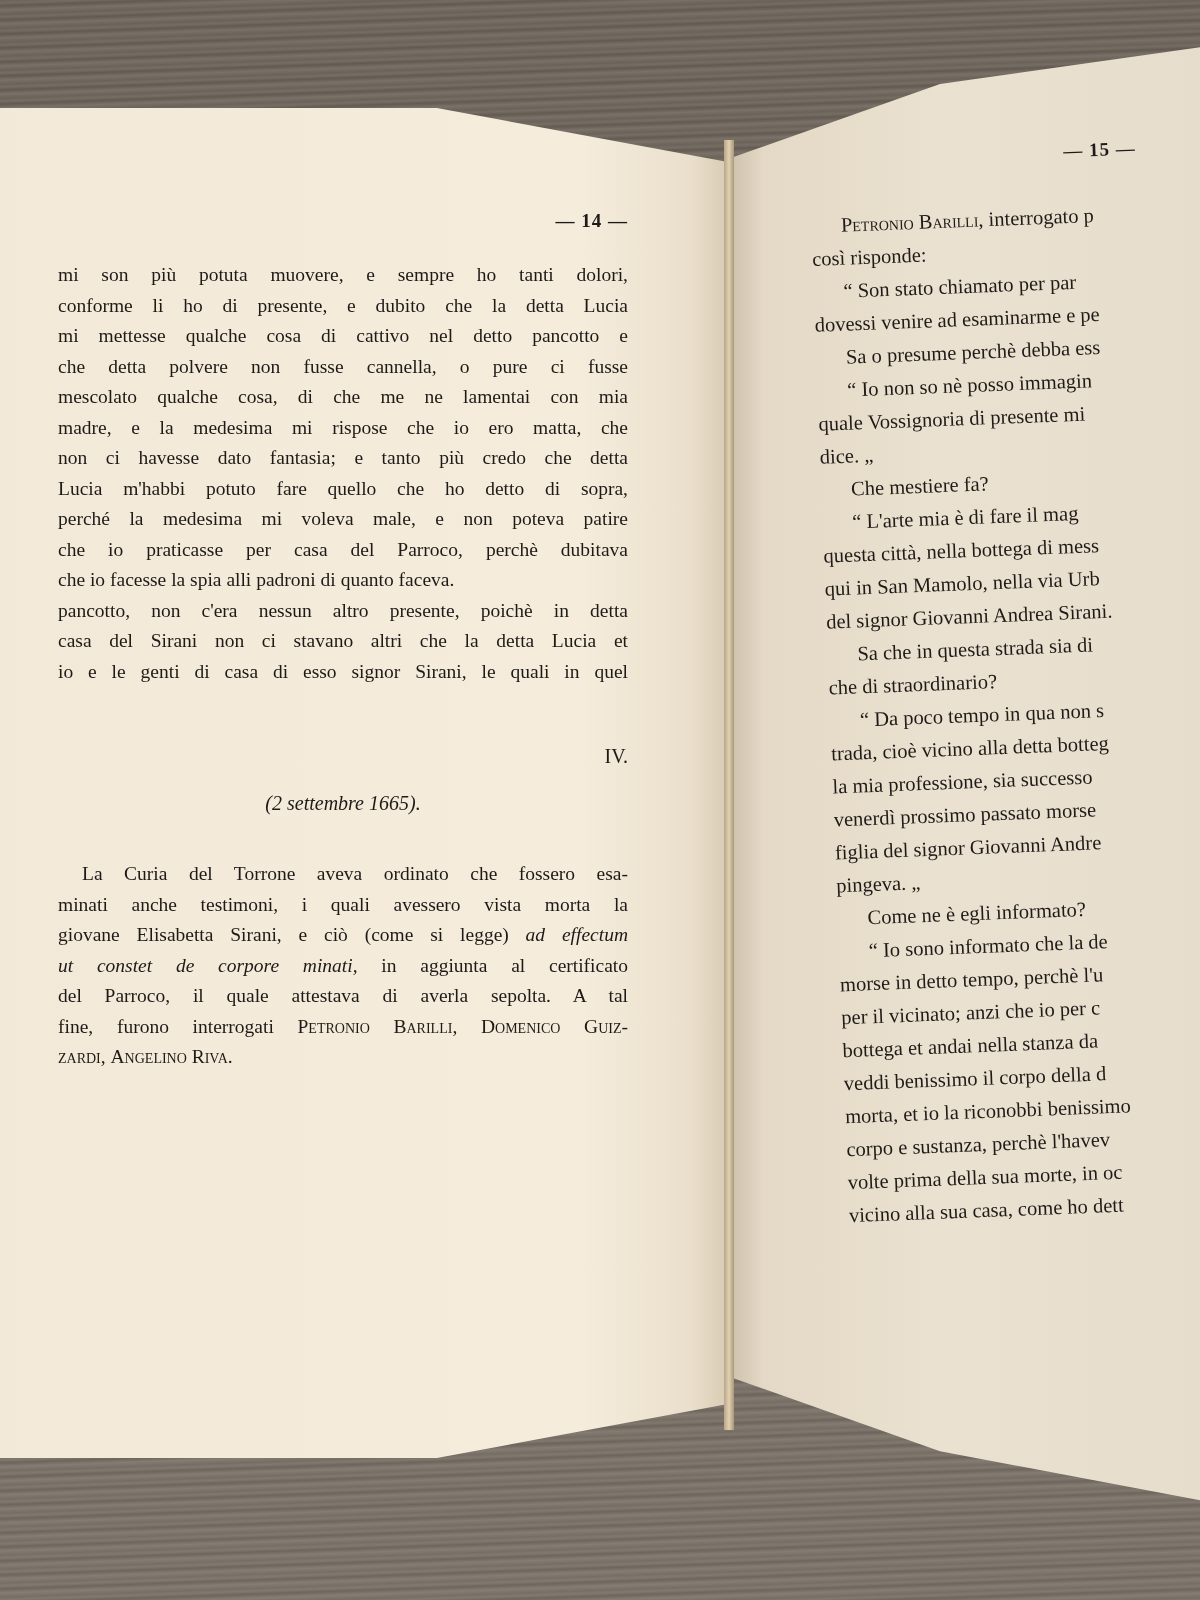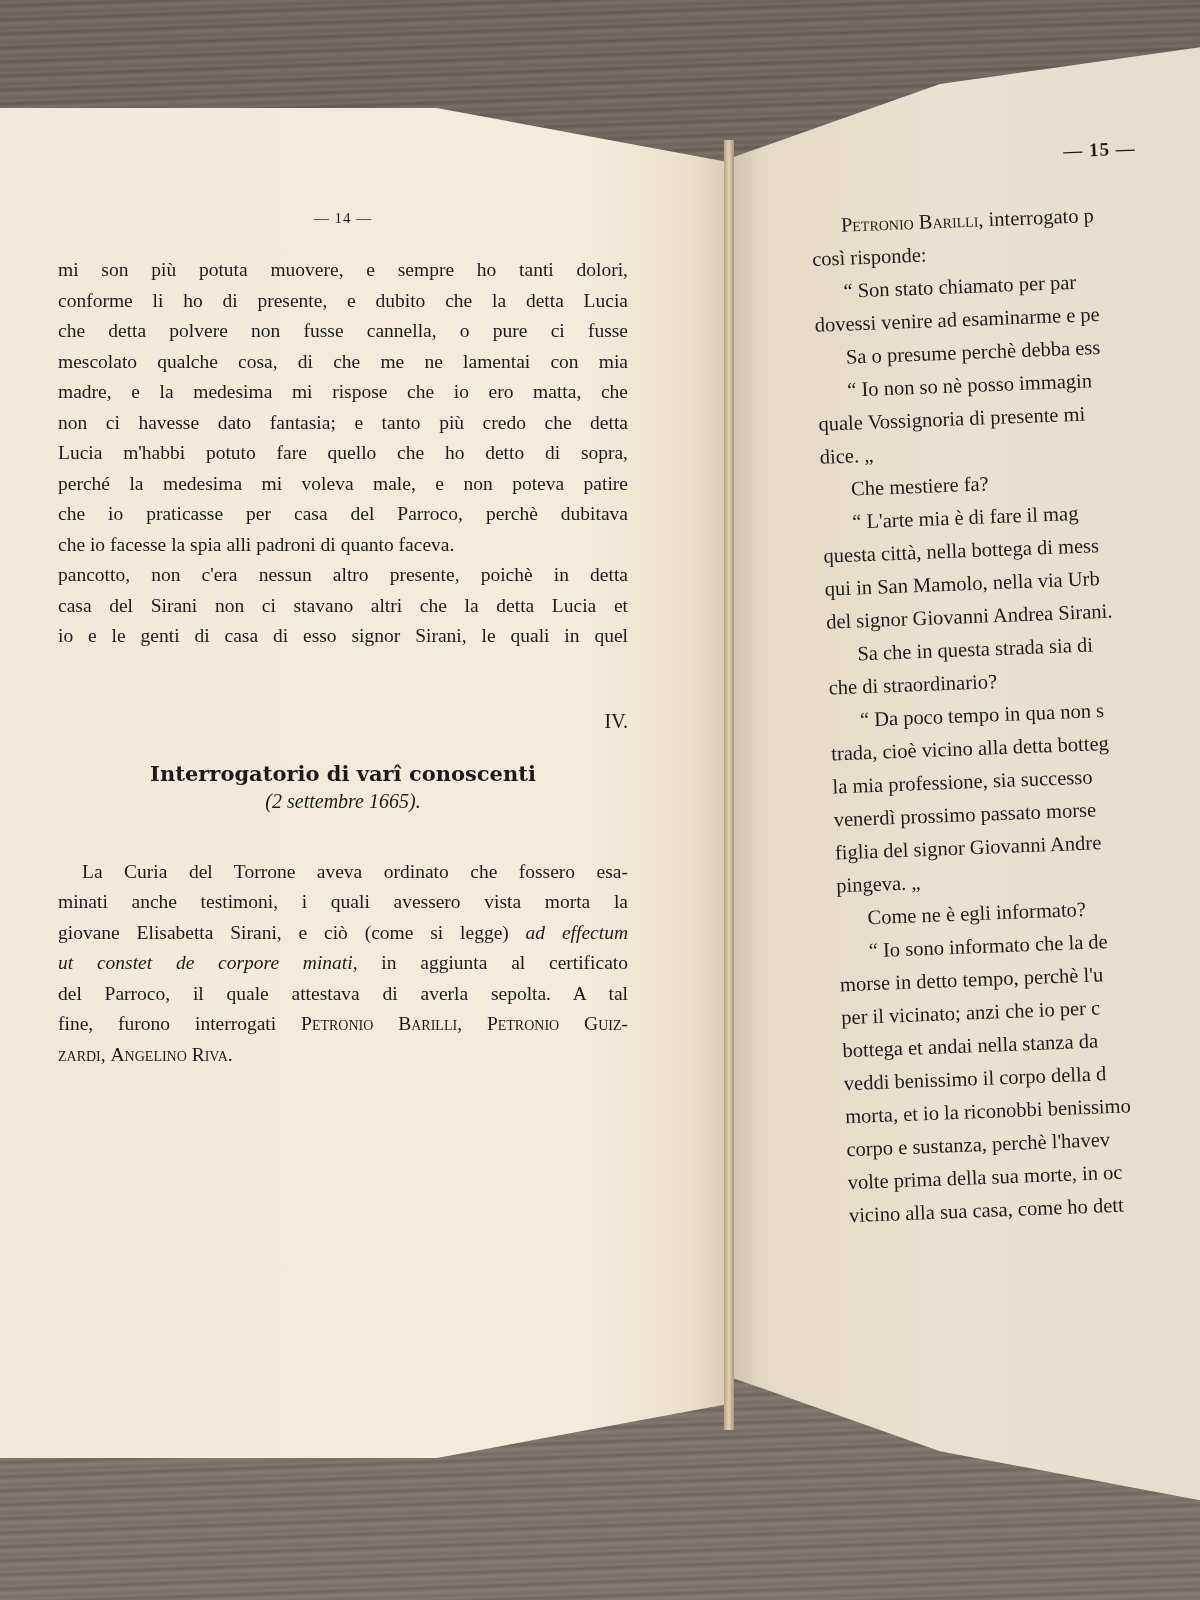--- a/index.html
+++ b/index.html
@@ -20,21 +20,21 @@
     position:absolute; left:732px; top:40px; width:520px; height:1470px;
     background: linear-gradient(90deg, #cfc2ae 0%, #e4d9c6 6%, #ebe1d0 40%, #e6dccb 100%);
     clip-path: polygon(0 8%, 40% 3%, 100% 0, 100% 100%, 40% 96%, 0 91%);
   }
   .spine { position:absolute; left:724px; top:140px; width:10px; height:1290px; background: linear-gradient(90deg, #b7a68a, #e2d1b2, #a99878); }
 
   .text-left {
     position:absolute; left:58px; top:210px; width:570px;
     color:#1d1a17; font-family: "Liberation Serif", "DejaVu Serif", serif;
   }
-  .pnum { text-align:center; font-weight:normal; font-size:15px; margin-bottom:28px; letter-spacing:1px; }
+  .pnum { text-align:right; font-weight:bold; font-size:19px; margin-bottom:28px; letter-spacing:1px; }
   .line { font-size:19.5px; line-height:30.5px; text-align:justify; text-align-last:justify; white-space:nowrap; }
   .line.last { text-align-last:left; }
   .indent { padding-left:24px; }
   .section-num { text-align:right; font-size:20px; margin-top:58px; margin-bottom:24px; }
   .heading { text-align:center; font-family:"DejaVu Serif", serif; font-weight:bold; font-size:21px; line-height:33px; }
   .date { text-align:center; font-style:italic; font-size:20px; margin-bottom:44px; }
   .sc { font-variant: small-caps; }
   .it { font-style:italic; }
 
   .text-right {
@@ -54,49 +54,49 @@
 <div class="page-left"></div>
 <div class="page-right"></div>
 <div class="spine"></div>
 
 <div class="text-left">
   <div class="pnum">— 14 —</div>
 
   <div>
     <div class="line">mi son più potuta muovere, e sempre ho tanti dolori,</div>
     <div class="line">conforme li ho di presente, e dubito che la detta Lucia</div>
+    <div class="line">mi mettesse qualche cosa di cattivo nel detto pancotto e</div>
     <div class="line">che detta polvere non fusse cannella, o pure ci fusse</div>
     <div class="line">mescolato qualche cosa, di che me ne lamentai con mia</div>
     <div class="line">madre, e la medesima mi rispose che io ero matta, che</div>
     <div class="line">non ci havesse dato fantasia; e tanto più credo che detta</div>
     <div class="line">Lucia m'habbi potuto fare quello che ho detto di sopra,</div>
     <div class="line">perché la medesima mi voleva male, e non poteva patire</div>
     <div class="line">che io praticasse per casa del Parroco, perchè dubitava</div>
     <div class="line last">che io facesse la spia alli padroni di quanto faceva.</div>
   </div>
 
   <div>
     <div class="line">pancotto, non c'era nessun altro presente, poichè in detta</div>
     <div class="line">casa del Sirani non ci stavano altri che la detta Lucia et</div>
     <div class="line">io e le genti di casa di esso signor Sirani, le quali in quel</div>
   </div>
 
   <div class="section-num">IV.</div>
   <div class="heading">
-    <div>Interrogatorio di varî conoscenti</div>
   </div>
   <div class="date">(2 settembre 1665).</div>
 
   <div>
     <div class="line indent">La Curia del Torrone aveva ordinato che fossero esa-</div>
     <div class="line">minati anche testimoni, i quali avessero vista morta la</div>
     <div class="line"><span>giovane Elisabetta Sirani, e ciò (come si legge) </span><span class="it">ad effectum</span></div>
     <div class="line"><span class="it">ut constet de corpore minati,</span><span> in aggiunta al certificato</span></div>
     <div class="line">del Parroco, il quale attestava di averla sepolta. A tal</div>
-    <div class="line"><span>fine, furono interrogati </span><span class="sc">Petronio Barilli</span><span>, </span><span class="sc">Petronio Guiz-</span></div>
+    <div class="line"><span>fine, furono interrogati </span><span class="sc">Petronio Barilli</span><span>, </span><span class="sc">Domenico Guiz-</span></div>
     <div class="line last"><span class="sc">zardi</span><span>, </span><span class="sc">Angelino Riva</span><span>.</span></div>
   </div>
 </div>
 
 <div class="text-right">
   <div class="pnum-r">— 15 —</div>
   <div class="rline rindent"><span class="sc">Petronio Barilli</span><span>, interrogato p</span></div>
   <div id="right-lines">
       <div class="rline">così risponde:</div>
       <div class="rline rindent">“ Son stato chiamato per par</div>

